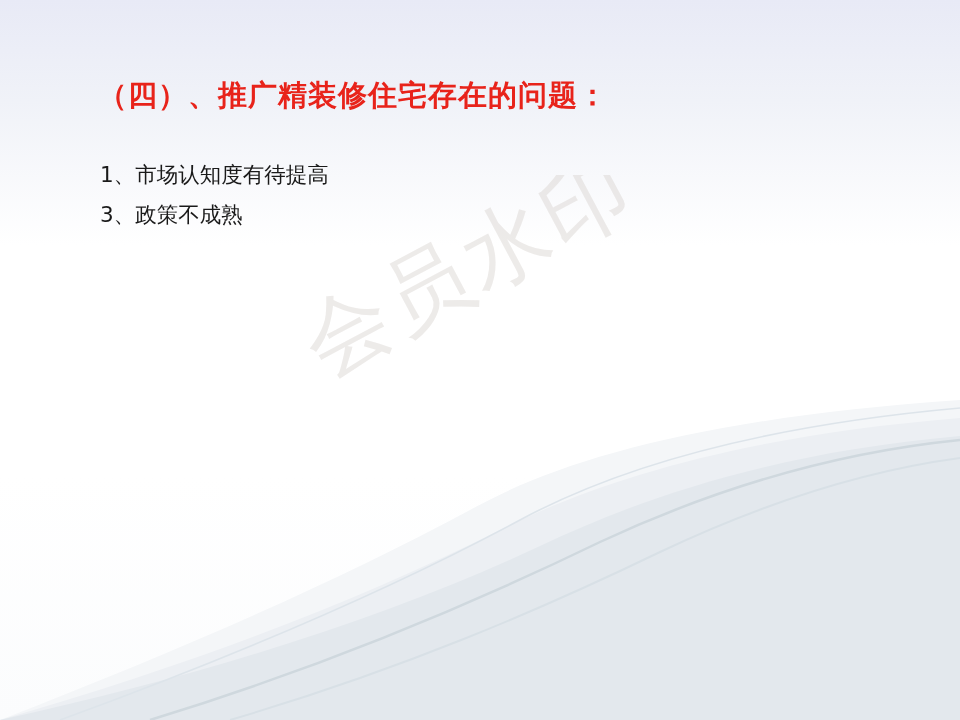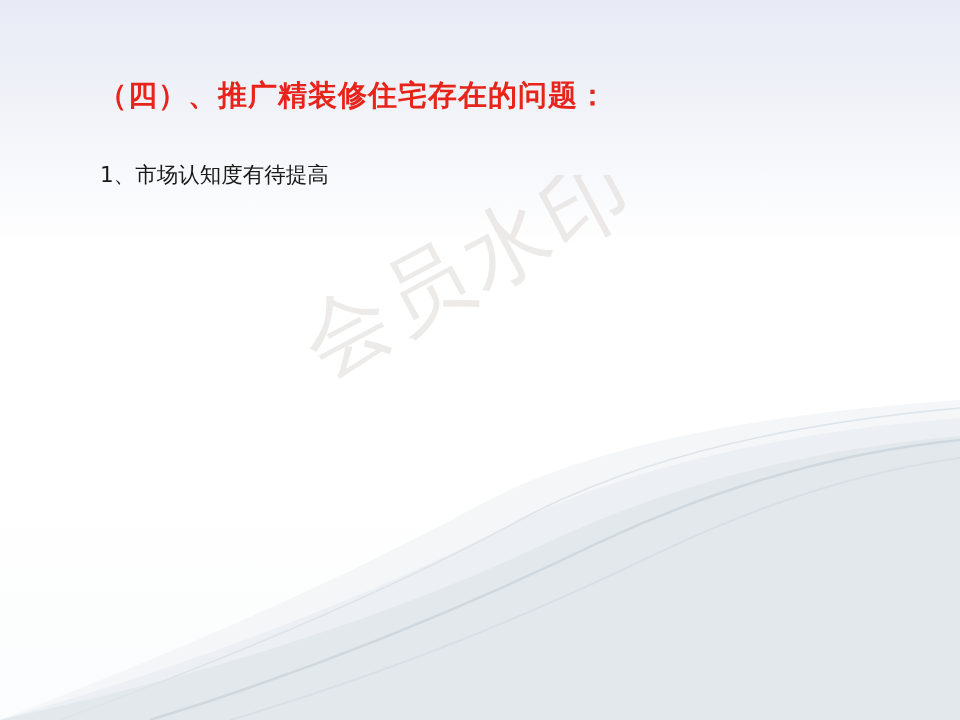--- a/index.html
+++ b/index.html
@@ -95,15 +95,16 @@
   <svg class="watermark" viewBox="0 0 400 260">
     <g transform="rotate(-28 200 130)">
       <text class="watermark-text" x="10" y="110">会员水印</text>
     </g>
   </svg>
 
   <div class="title">（四）、推广精装修住宅存在的问题：</div>
 
   <div class="body-block">
     <p class="line head">1、市场认知度有待提高</p>
+    <p class="line head">3、政策不成熟</p>
   </div>
 
 </div>
 
 </body></html>

